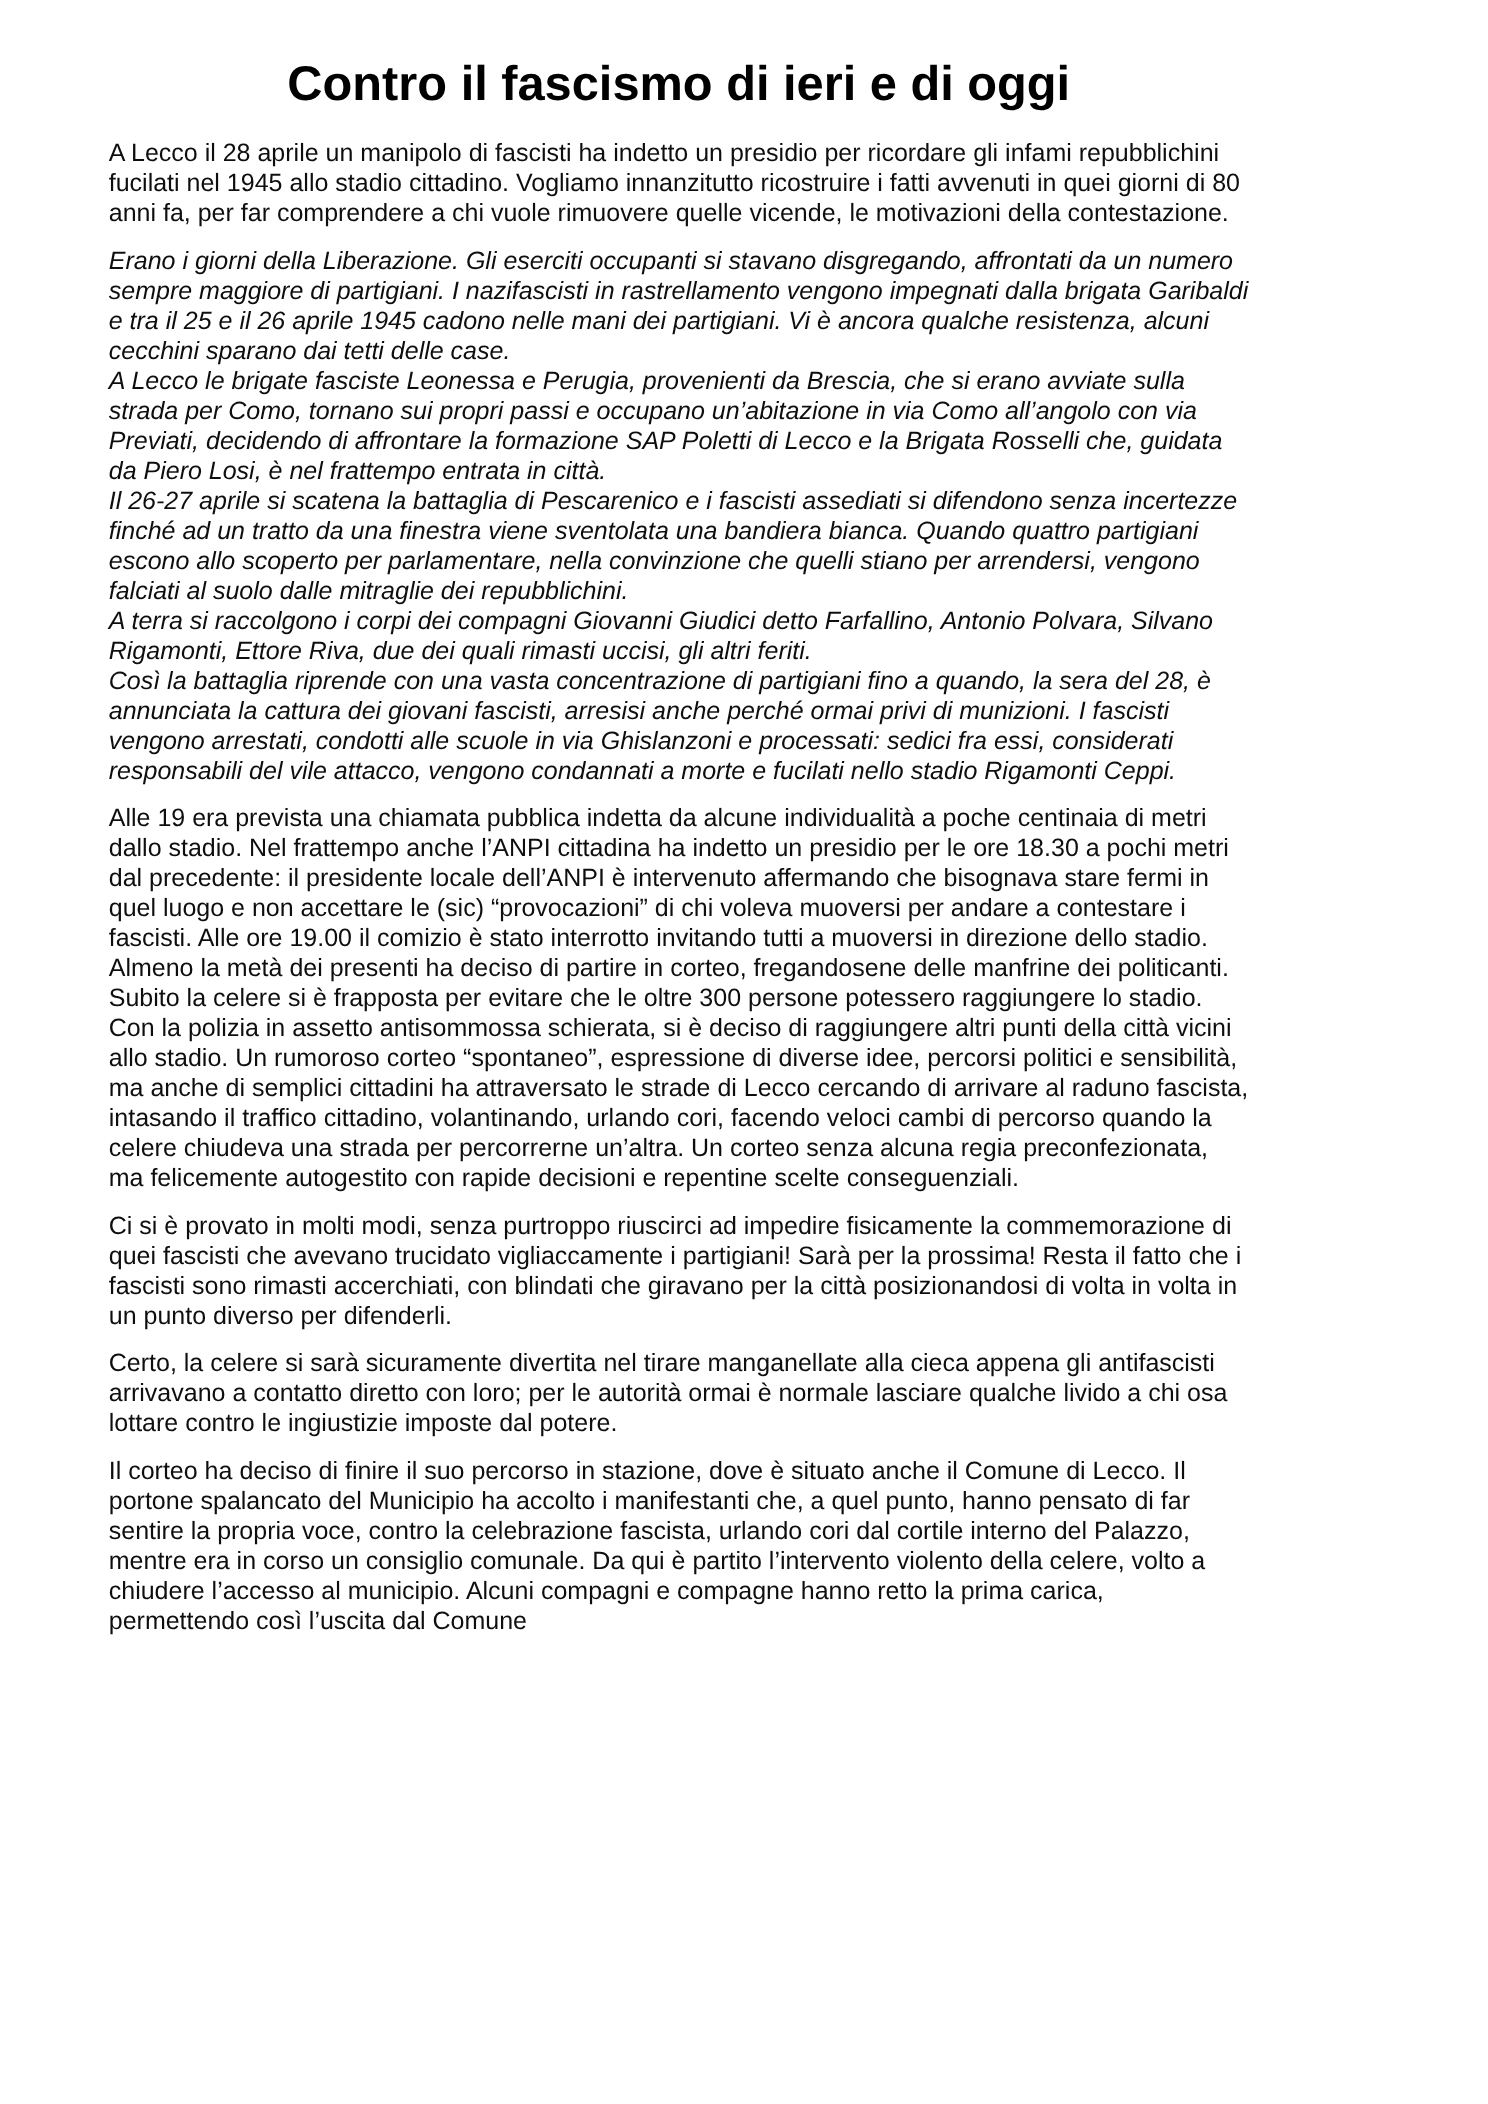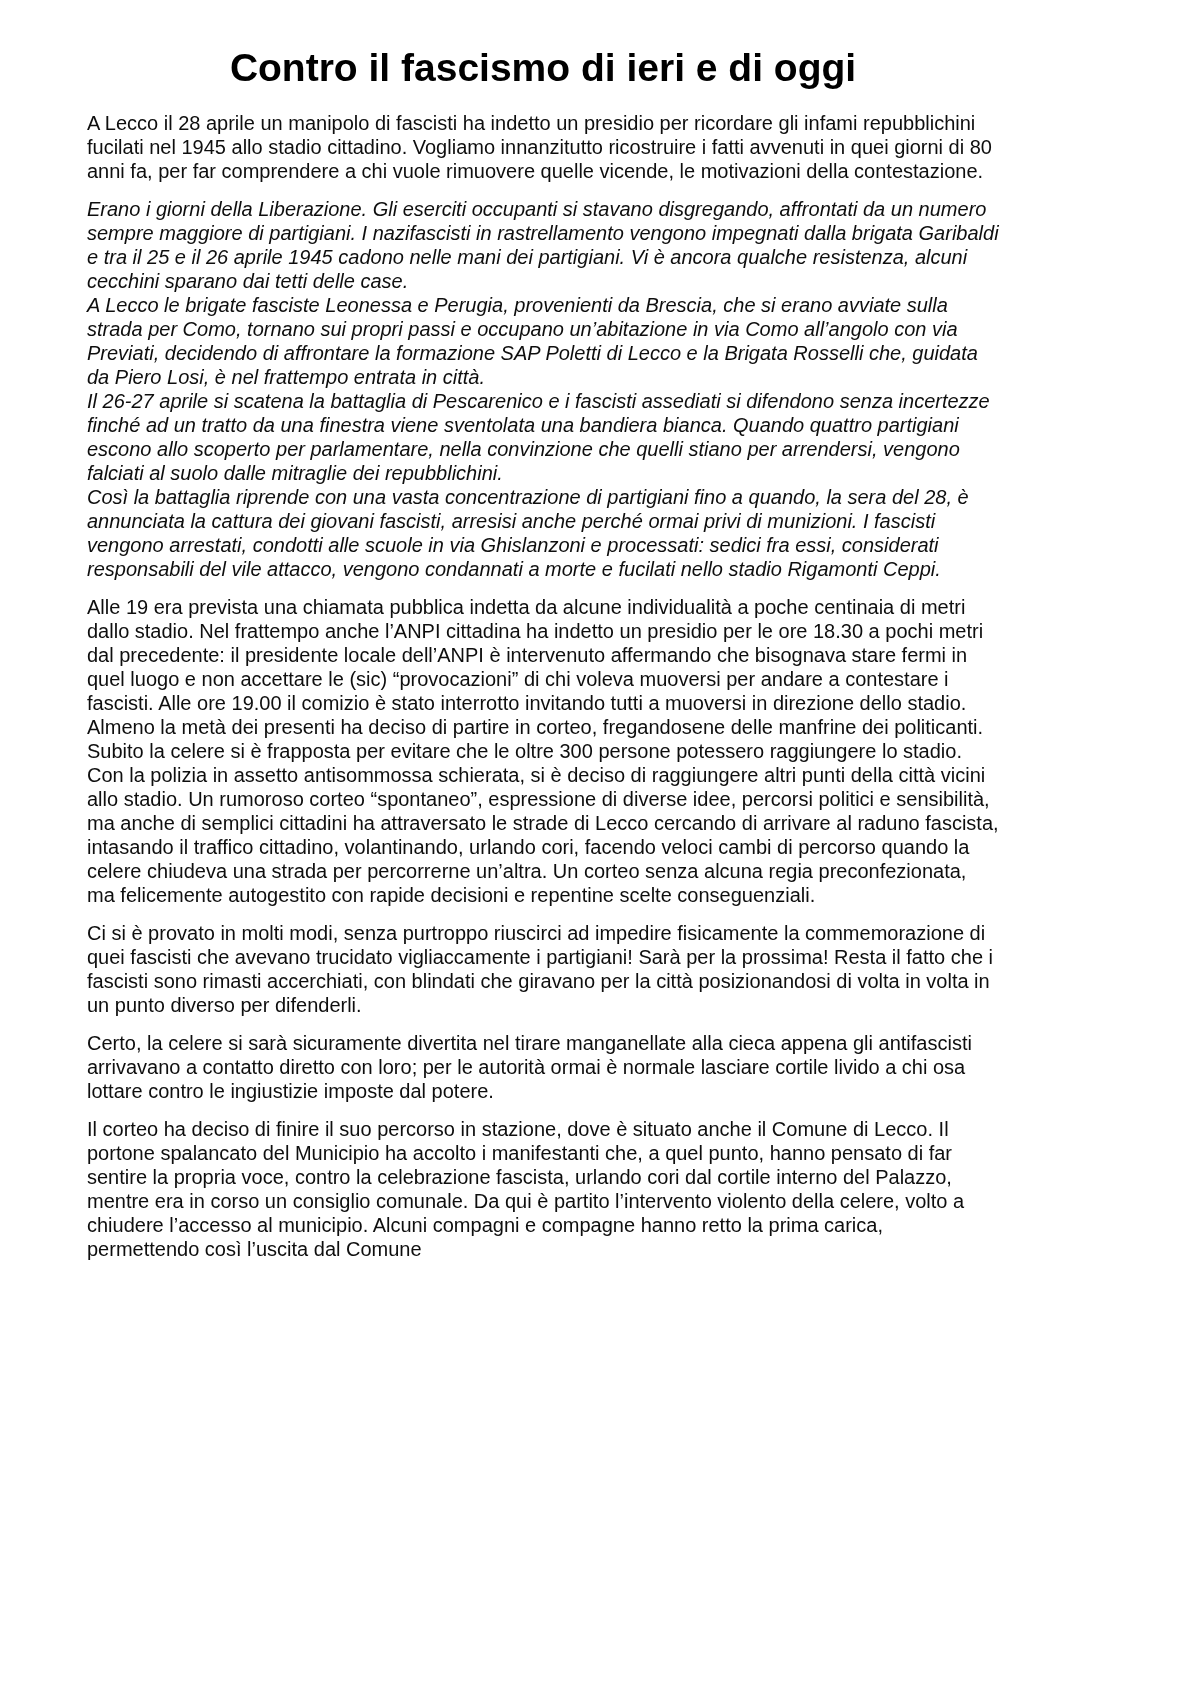--- a/index.html
+++ b/index.html
@@ -51,34 +51,35 @@
   <div class="content">
 
     <div class="block">
       <p>A Lecco il 28 aprile un manipolo di fascisti ha indetto un presidio per ricordare gli infami repubblichini fucilati nel 1945 allo stadio cittadino. Vogliamo innanzitutto ricostruire i fatti avvenuti in quei giorni di 80 anni fa, per far comprendere a chi vuole rimuovere quelle vicende, le motivazioni della contestazione.</p>
     </div>
 
     <div class="block italic">
       <p>Erano i giorni della Liberazione. Gli eserciti occupanti si stavano disgregando, affrontati da un numero sempre maggiore di partigiani. I nazifascisti in rastrellamento vengono impegnati dalla brigata Garibaldi e tra il 25 e il 26 aprile 1945 cadono nelle mani dei partigiani. Vi è ancora qualche resistenza, alcuni cecchini sparano dai tetti delle case.</p>
       <p>A Lecco le brigate fasciste Leonessa e Perugia, provenienti da Brescia, che si erano avviate sulla strada per Como, tornano sui propri passi e occupano un’abitazione in via Como all’angolo con via Previati, decidendo di affrontare la formazione SAP Poletti di Lecco e la Brigata Rosselli che, guidata da Piero Losi, è nel frattempo entrata in città.</p>
       <p>Il 26-27 aprile si scatena la battaglia di Pescarenico e i fascisti assediati si difendono senza incertezze finché ad un tratto da una finestra viene sventolata una bandiera bianca. Quando quattro partigiani escono allo scoperto per parlamentare, nella convinzione che quelli stiano per arrendersi, vengono falciati al suolo dalle mitraglie dei repubblichini.</p>
+      <p>A terra si raccolgono i corpi dei compagni Giovanni Giudici detto Farfallino, Antonio Polvara, Silvano Rigamonti, Ettore Riva, due dei quali rimasti uccisi, gli altri feriti.</p>
       <p>Così la battaglia riprende con una vasta concentrazione di partigiani fino a quando, la sera del 28, è annunciata la cattura dei giovani fascisti, arresisi anche perché ormai privi di munizioni. I fascisti vengono arrestati, condotti alle scuole in via Ghislanzoni e processati: sedici fra essi, considerati responsabili del vile attacco, vengono condannati a morte e fucilati nello stadio Rigamonti Ceppi.</p>
     </div>
 
     <div class="block">
       <p>Alle 19 era prevista una chiamata pubblica indetta da alcune individualità a poche centinaia di metri dallo stadio. Nel frattempo anche l’ANPI cittadina ha indetto un presidio per le ore 18.30 a pochi metri dal precedente: il presidente locale dell’ANPI è intervenuto affermando che bisognava stare fermi in quel luogo e non accettare le (sic) “provocazioni” di chi voleva muoversi per andare a contestare i fascisti. Alle ore 19.00 il comizio è stato interrotto invitando tutti a muoversi in direzione dello stadio. Almeno la metà dei presenti ha deciso di partire in corteo, fregandosene delle manfrine dei politicanti.</p>
       <p>Subito la celere si è frapposta per evitare che le oltre 300 persone potessero raggiungere lo stadio. Con la polizia in assetto antisommossa schierata, si è deciso di raggiungere altri punti della città vicini allo stadio. Un rumoroso corteo “spontaneo”, espressione di diverse idee, percorsi politici e sensibilità, ma anche di semplici cittadini ha attraversato le strade di Lecco cercando di arrivare al raduno fascista, intasando il traffico cittadino, volantinando, urlando cori, facendo veloci cambi di percorso quando la celere chiudeva una strada per percorrerne un’altra. Un corteo senza alcuna regia preconfezionata, ma felicemente autogestito con rapide decisioni e repentine scelte conseguenziali.</p>
     </div>
 
     <div class="block">
       <p>Ci si è provato in molti modi, senza purtroppo riuscirci ad impedire fisicamente la commemorazione di quei fascisti che avevano trucidato vigliaccamente i partigiani! Sarà per la prossima! Resta il fatto che i fascisti sono rimasti accerchiati, con blindati che giravano per la città posizionandosi di volta in volta in un punto diverso per difenderli.</p>
     </div>
 
     <div class="block">
-      <p>Certo, la celere si sarà sicuramente divertita nel tirare manganellate alla cieca appena gli antifascisti arrivavano a contatto diretto con loro; per le autorità ormai è normale lasciare cortile livido a chi osa lottare contro le ingiustizie imposte dal potere.</p>
+      <p>Certo, la celere si sarà sicuramente divertita nel tirare manganellate alla cieca appena gli antifascisti arrivavano a contatto diretto con loro; per le autorità ormai è normale lasciare qualche livido a chi osa lottare contro le ingiustizie imposte dal potere.</p>
     </div>
 
     <div class="block">
       <p>Il corteo ha deciso di finire il suo percorso in stazione, dove è situato anche il Comune di Lecco. Il portone spalancato del Municipio ha accolto i manifestanti che, a quel punto, hanno pensato di far sentire la propria voce, contro la celebrazione fascista, urlando cori dal cortile interno del Palazzo, mentre era in corso un consiglio comunale. Da qui è partito l’intervento violento della celere, volto a chiudere l’accesso al municipio. Alcuni compagni e compagne hanno retto la prima carica, permettendo così l’uscita dal Comune</p>
     </div>
 
   </div>
 </div>
 
 </body></html>

